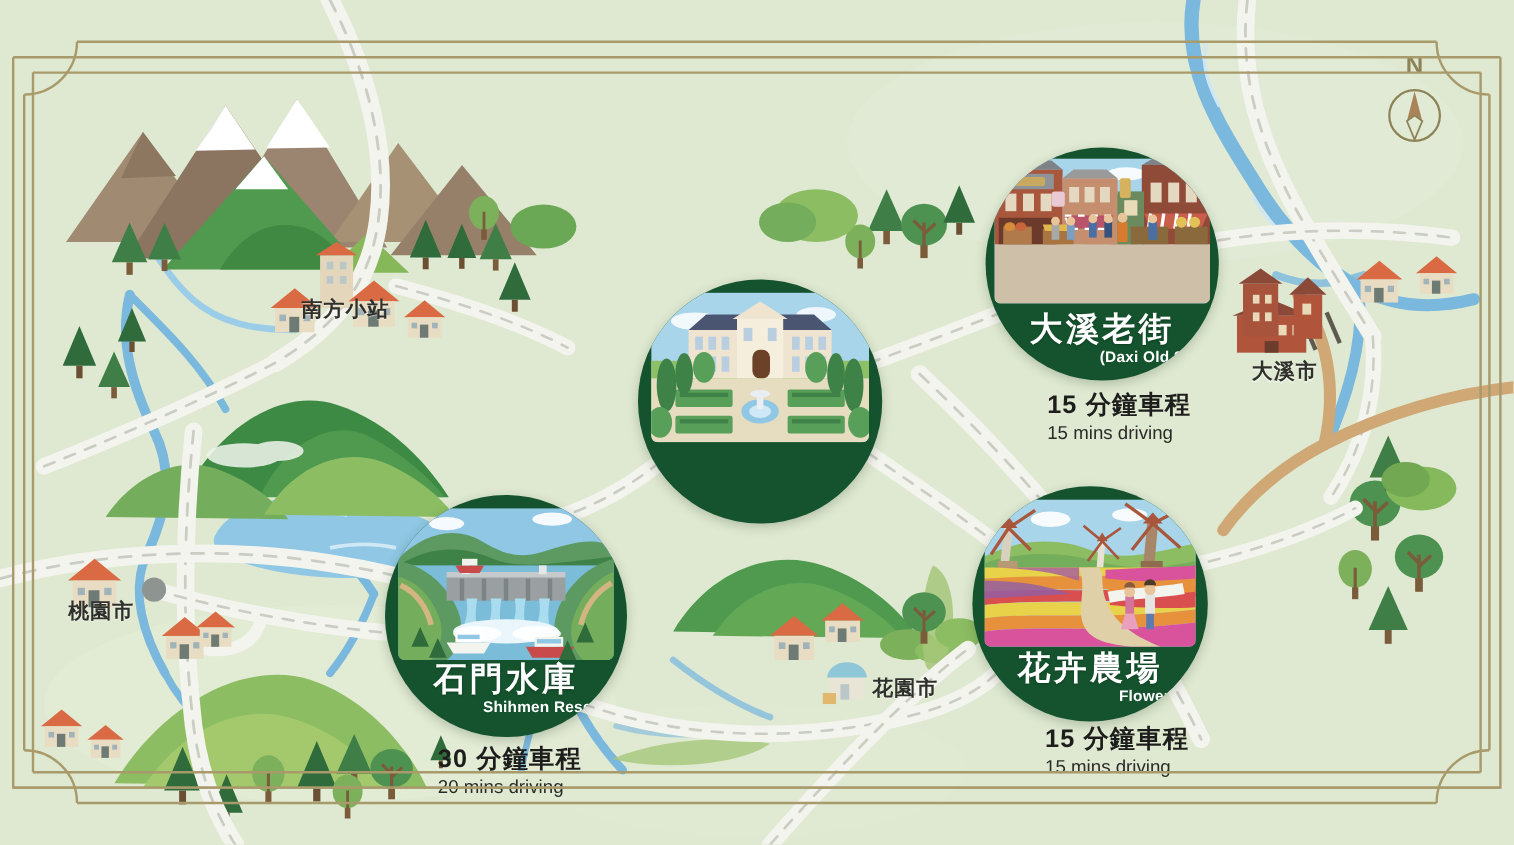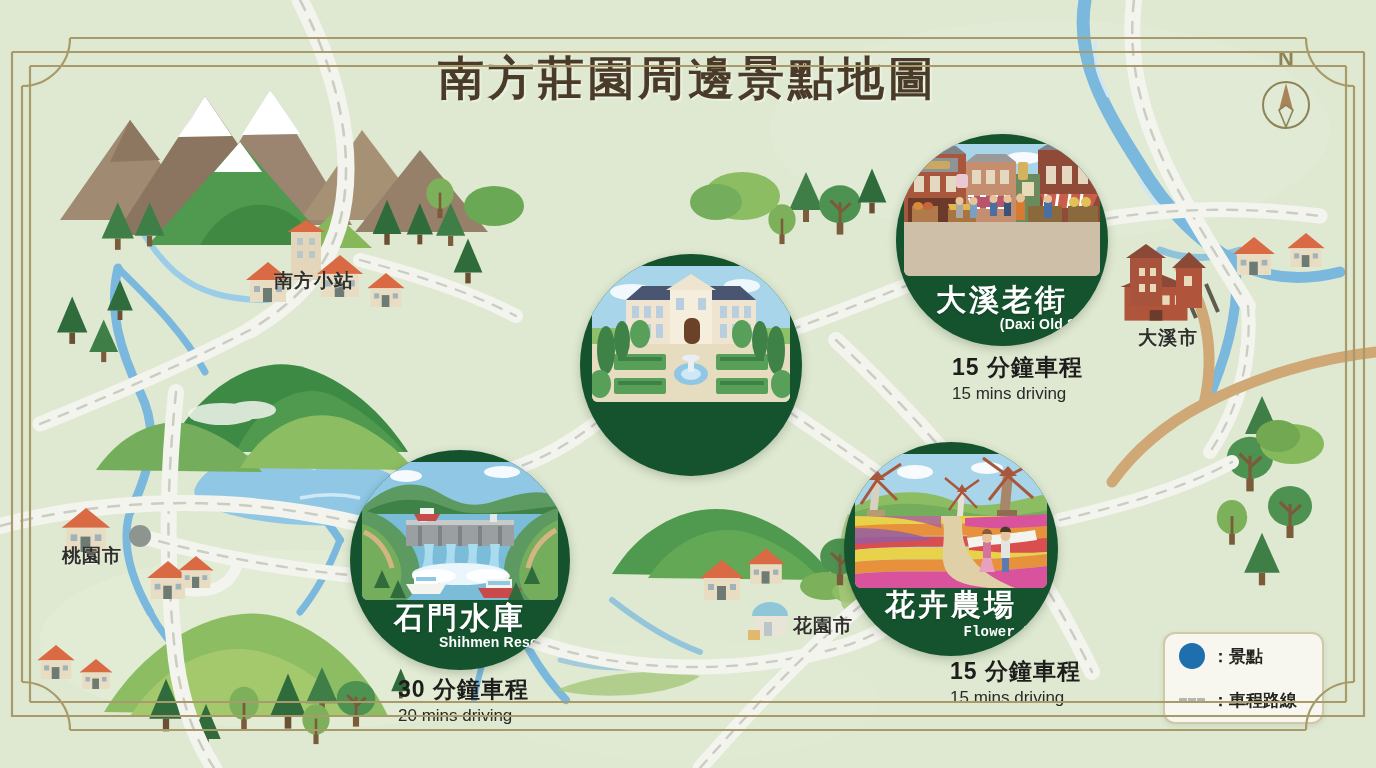--- a/index.html
+++ b/index.html
@@ -365,21 +365,20 @@
         <use href="#house-cream" x="0" y="0" transform="translate(96,674) scale(0.75)"></use>
       </g>
 
       <g fill="#f2f6ee" opacity=".85">
         <ellipse cx="222" cy="414" rx="34" ry="11"></ellipse>
         <ellipse cx="252" cy="410" rx="24" ry="9"></ellipse>
       </g>
     </g>
   </svg>
 
-  <div class="map-title">南方莊園周邊景點地圖</div>
 
   <div class="compass">
     <span class="n-letter">N</span>
     <svg width="62" height="62" viewBox="0 0 62 62">
       <circle cx="31" cy="31" r="23" fill="none" stroke="#8d8357" stroke-width="2"></circle>
       <polygon points="31,9 38,36 31,31 24,36" fill="#a98458"></polygon>
       <polygon points="31,53 38,36 31,31 24,36" fill="none" stroke="#8d8357" stroke-width="1.6"></polygon>
     </svg>
   </div>
 
@@ -599,21 +598,21 @@
         <div class="label-zh">石門水庫</div>
         <div class="label-en">Shihmen Reservoir</div>
       </div>
     </div>
   </div>
   <div class="drive" style="left:398px;top:674px;">
     <div class="zh">30 分鐘車程</div>
     <div class="en">20 mins driving</div>
   </div>
 
-  <div class="poi" style="left:844px;top:442px;width:214px;height:214px;font-family:Liberation Mono, monospace;">
+  <div class="poi" style="left:884px;top:442px;width:214px;height:214px;">
     <div class="disc" style="width:214px;height:214px;">
       <svg class="scene" style="top:12px;width:192px;height:134px;" viewBox="0 0 192 134">
         <rect width="192" height="134" fill="#a8d5ea"></rect>
         <ellipse cx="60" cy="18" rx="18" ry="7" fill="#fff" opacity=".9"></ellipse>
         <ellipse cx="132" cy="14" rx="16" ry="6" fill="#fff" opacity=".9"></ellipse>
 
         <path d="M0 52 C30 36, 66 34, 96 46 C128 58, 160 46, 192 40 L192 62 L0 62 Z" fill="#8dbd62"></path>
         <path d="M0 58 C36 46, 74 48, 110 58 C146 66, 172 60, 192 56 L192 70 L0 70 Z" fill="#74ae5c"></path>
 
         <g>
@@ -685,30 +684,20 @@
   <div class="drive" style="left:950px;top:656px;">
     <div class="zh">15 分鐘車程</div>
     <div class="en">15 mins driving</div>
   </div>
 
   <div class="town-label" style="left:274px;top:268px;">南方小站</div>
   <div class="town-label" style="left:62px;top:543px;">桃園市</div>
   <div class="town-label" style="left:1138px;top:325px;">大溪市</div>
   <div class="town-label" style="left:793px;top:613px;">花園市</div>
 
-  <div class="legend">
-    <div class="row">
-      <span class="swatch-dot"></span>
-      <span class="txt"><span>：</span><span>景點</span></span>
-    </div>
-    <div class="row">
-      <span class="swatch-dash"></span>
-      <span class="txt"><span>：</span><span>車程路線</span></span>
-    </div>
-  </div>
 
   <svg class="border-frame" viewBox="0 0 1376 768" xmlns="http://www.w3.org/2000/svg">
     <g fill="none" stroke="#a89a6b" stroke-width="2.2">
 
       <path d="M52 12 H1324 V756 H52 Z" opacity="0"></path>
 
       <path d="M12 52 V716 A0 0 0 0 0 12 716 H1364 V52"></path>
       <path d="M12 52 H1364"></path>
       <path d="M12 716 H1364"></path>
 

